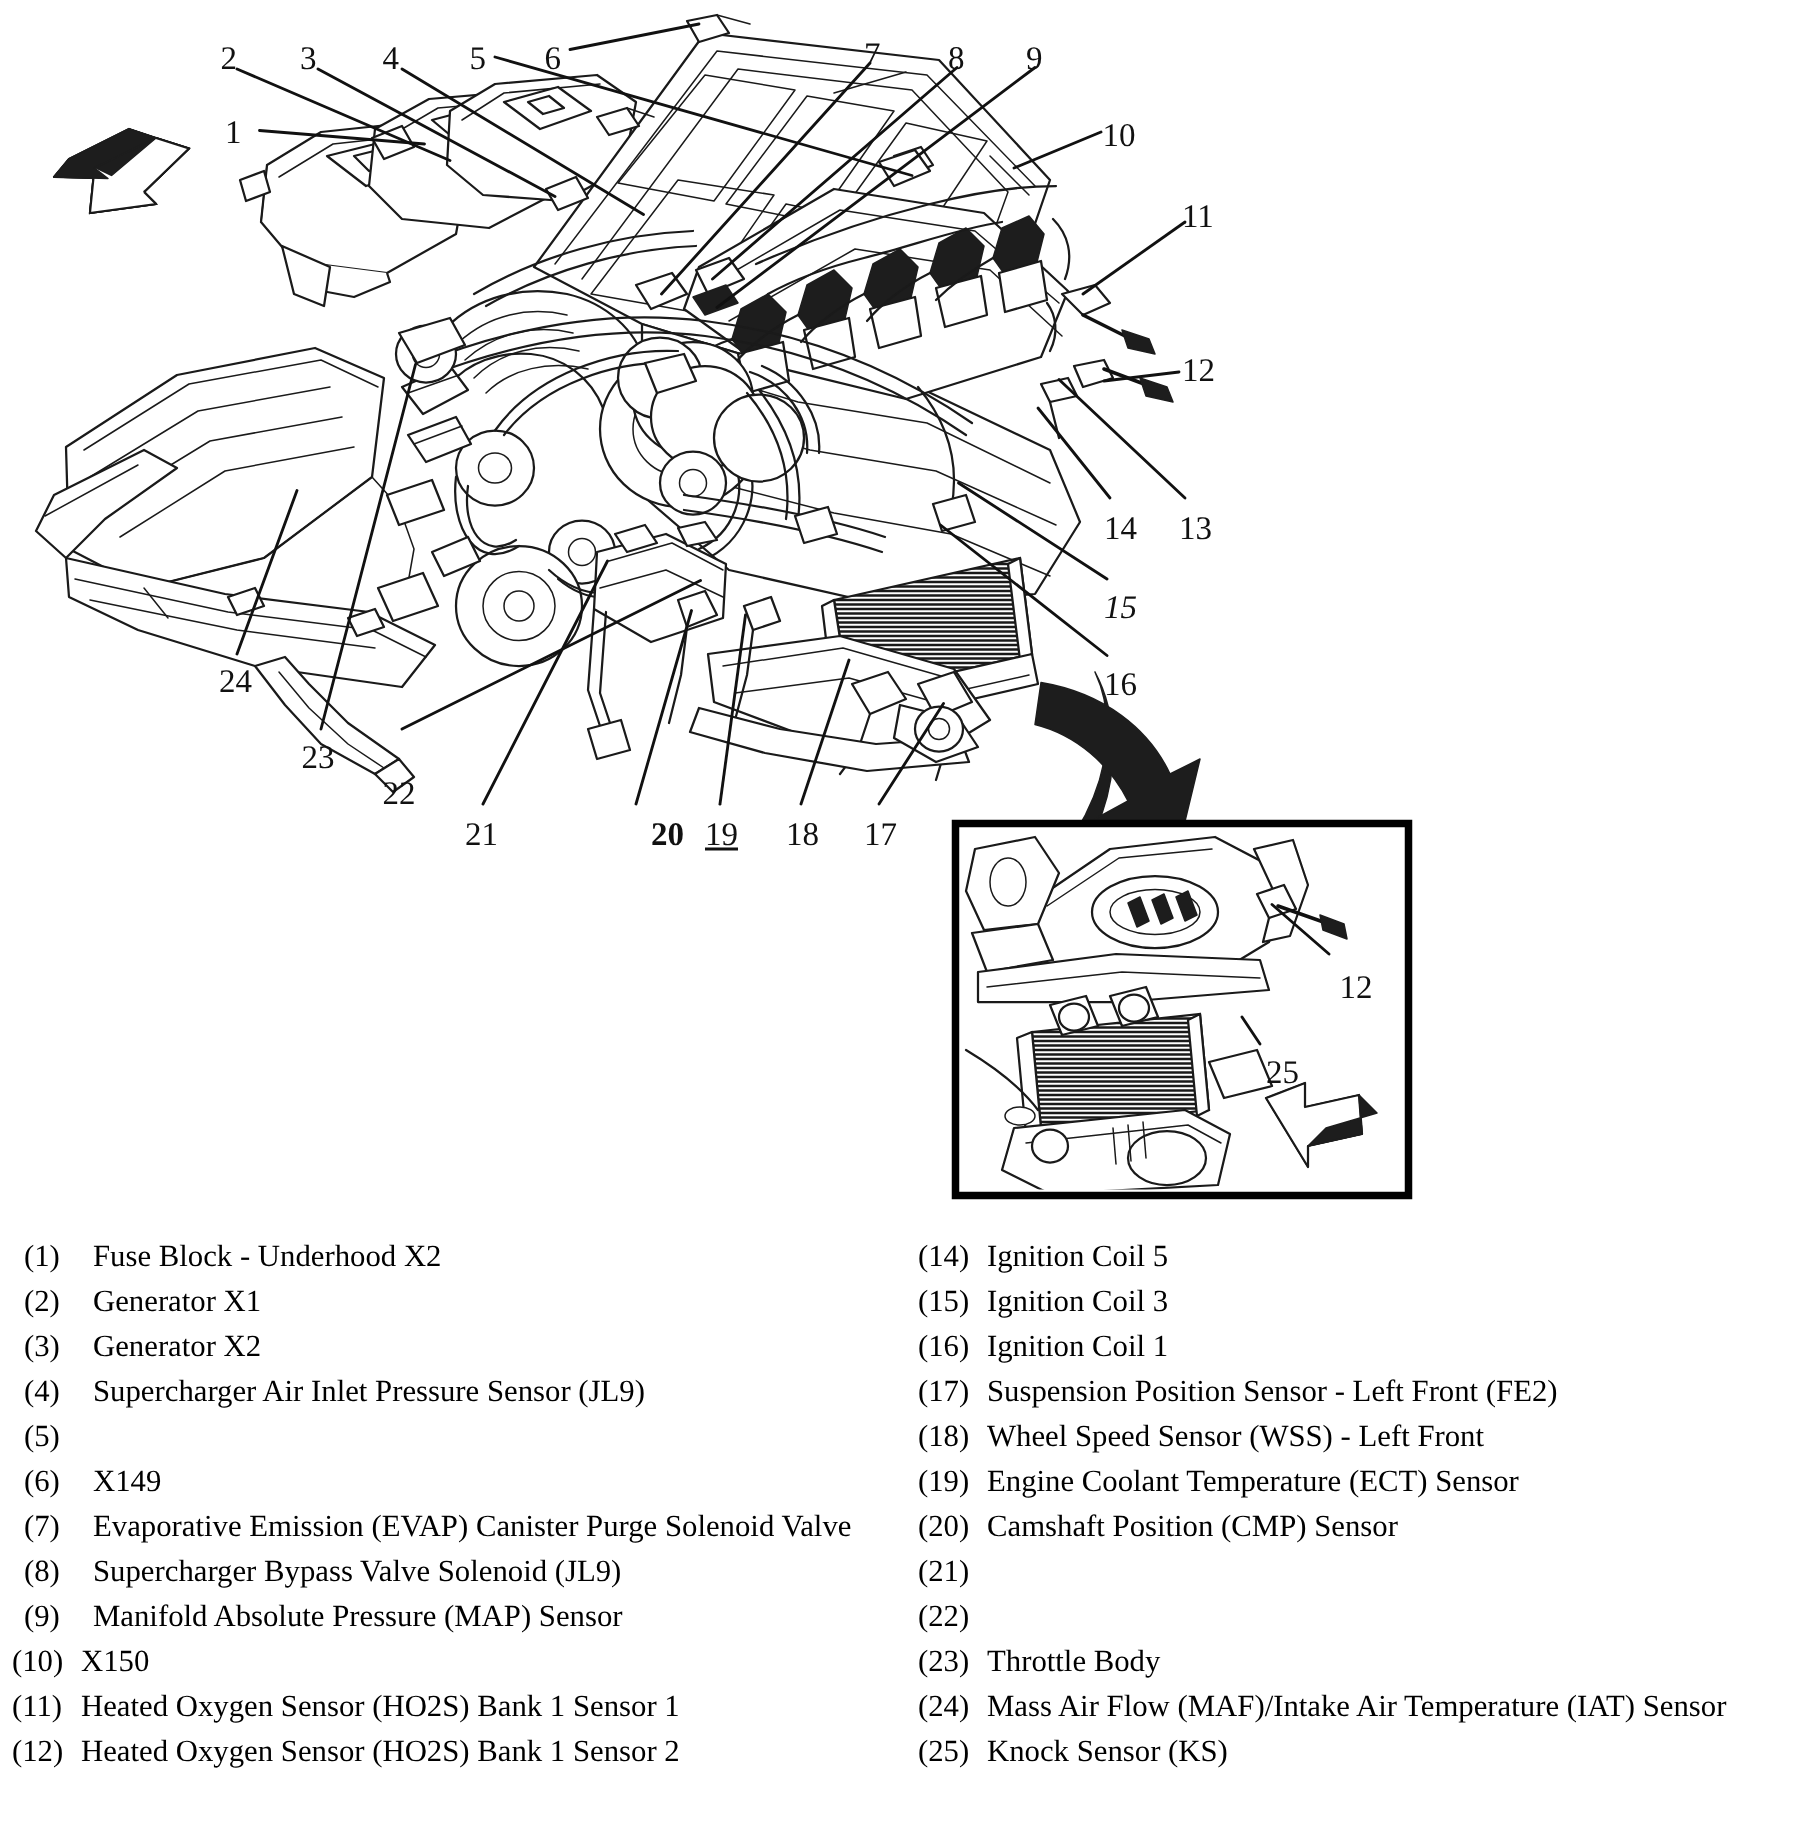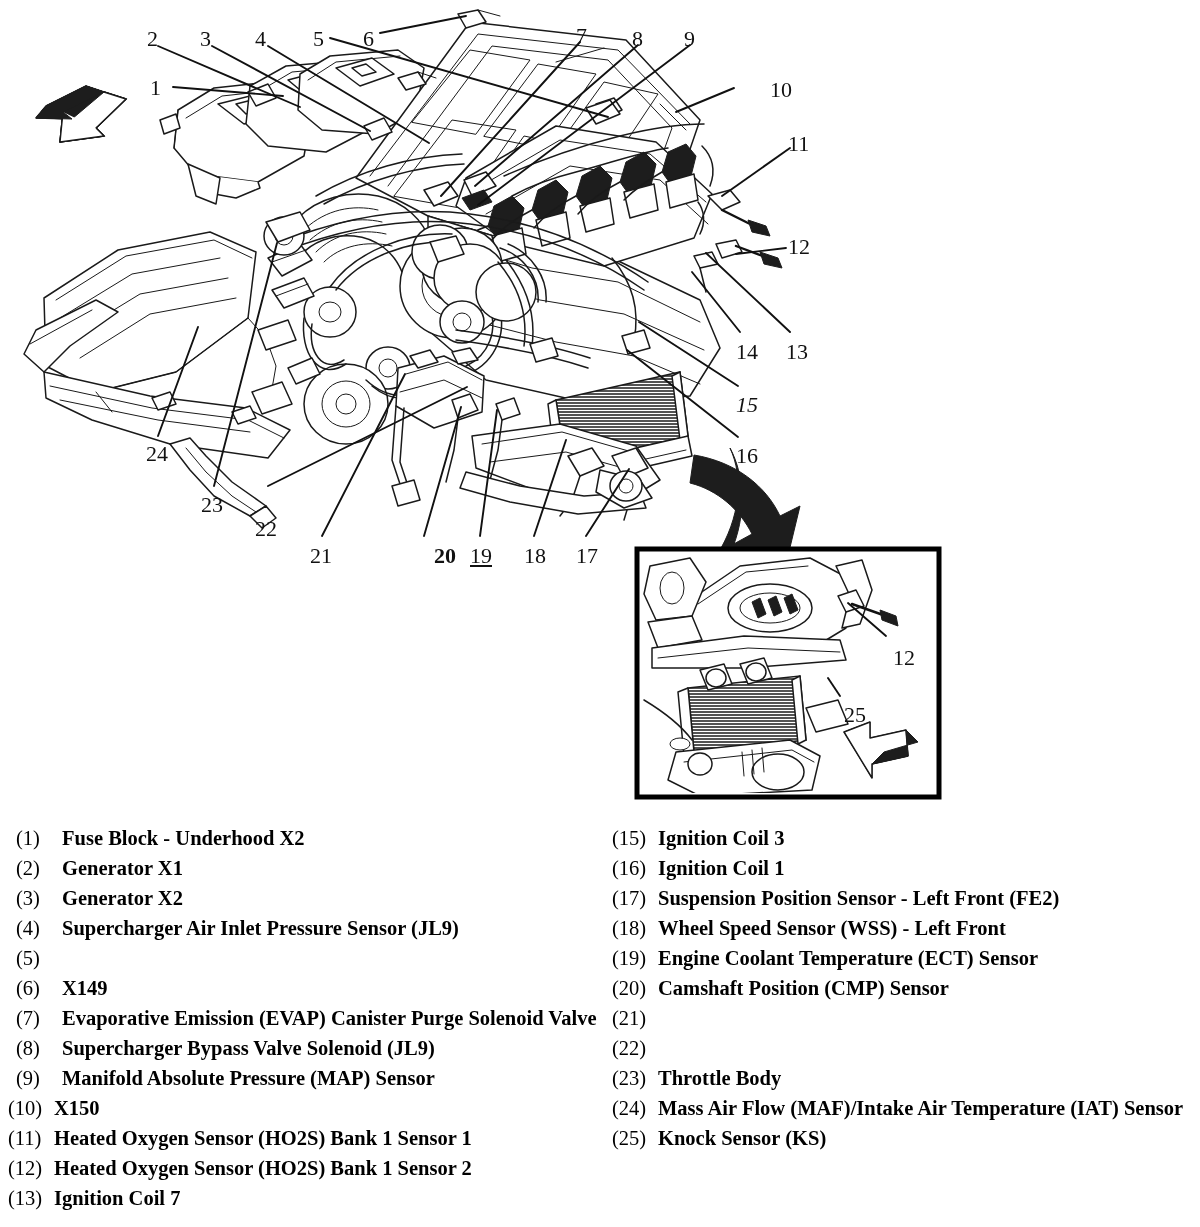--- a/index.html
+++ b/index.html
@@ -36,21 +36,21 @@
     height:30px;
     white-space:nowrap;
   }
   .legend-num{
     display:inline-block;
     width:46px;
     flex:0 0 46px;
     text-align:left;
   }
   .legend-num.pad{padding-left:8px;width:46px;flex:0 0 46px;}
-  .legend-text{display:inline-block;font-weight:bold;}
+  .legend-text{display:inline-block;}
 </style>
 </head>
 <body>
 
 <div id="figure">
   <svg viewBox="0 0 1200 815" xmlns="http://www.w3.org/2000/svg">
     <defs>
       <style>
         .ln{fill:none;stroke:#1a1a1a;stroke-width:1.5;stroke-linecap:round;stroke-linejoin:round;}
         .lnT{fill:none;stroke:#1a1a1a;stroke-width:1;stroke-linecap:round;stroke-linejoin:round;}
@@ -416,21 +416,21 @@
 
   <div class="callout" style="left:150px;top:77px;">1</div>
   <div class="callout" style="left:147px;top:28px;">2</div>
   <div class="callout" style="left:200px;top:28px;">3</div>
   <div class="callout" style="left:255px;top:28px;">4</div>
   <div class="callout" style="left:313px;top:28px;">5</div>
   <div class="callout" style="left:363px;top:28px;">6</div>
   <div class="callout" style="left:576px;top:25px;">7</div>
   <div class="callout" style="left:632px;top:28px;">8</div>
   <div class="callout" style="left:684px;top:28px;">9</div>
-  <div class="callout" style="left:770px;top:79px;text-align:right;">10</div>
+  <div class="callout" style="left:735px;top:79px;text-align:right;">10</div>
   <div class="callout" style="left:788px;top:133px;">11</div>
   <div class="callout" style="left:788px;top:236px;">12</div>
   <div class="callout" style="left:786px;top:341px;">13</div>
   <div class="callout" style="left:736px;top:341px;">14</div>
   <div class="callout" style="left:736px;top:394px;font-style:italic;">15</div>
   <div class="callout" style="left:736px;top:445px;">16</div>
   <div class="callout" style="left:576px;top:545px;">17</div>
   <div class="callout" style="left:524px;top:545px;">18</div>
   <div class="callout" style="left:470px;top:545px;text-decoration:underline;">19</div>
   <div class="callout" style="left:434px;top:545px;font-weight:bold;">20</div>
@@ -485,27 +485,27 @@
         <span class="legend-text">X150</span>
       </div>
     <div class="legend-item">
         <span class="legend-num">(11)</span>
         <span class="legend-text">Heated Oxygen Sensor (HO2S) Bank 1 Sensor 1</span>
       </div>
     <div class="legend-item">
         <span class="legend-num">(12)</span>
         <span class="legend-text">Heated Oxygen Sensor (HO2S) Bank 1 Sensor 2</span>
       </div>
-    <div class="legend-item">
-        <span class="legend-num">(13)</span>
-        <span class="legend-text">Ignition Coil 7</span>
-      </div>
   </div>
 
   <div class="legend-col right">
+    <div class="legend-item">
+        <span class="legend-num">(14)</span>
+        <span class="legend-text">Ignition Coil 5</span>
+      </div>
     <div class="legend-item">
         <span class="legend-num">(15)</span>
         <span class="legend-text">Ignition Coil 3</span>
       </div>
     <div class="legend-item">
         <span class="legend-num">(16)</span>
         <span class="legend-text">Ignition Coil 1</span>
       </div>
     <div class="legend-item">
         <span class="legend-num">(17)</span>

